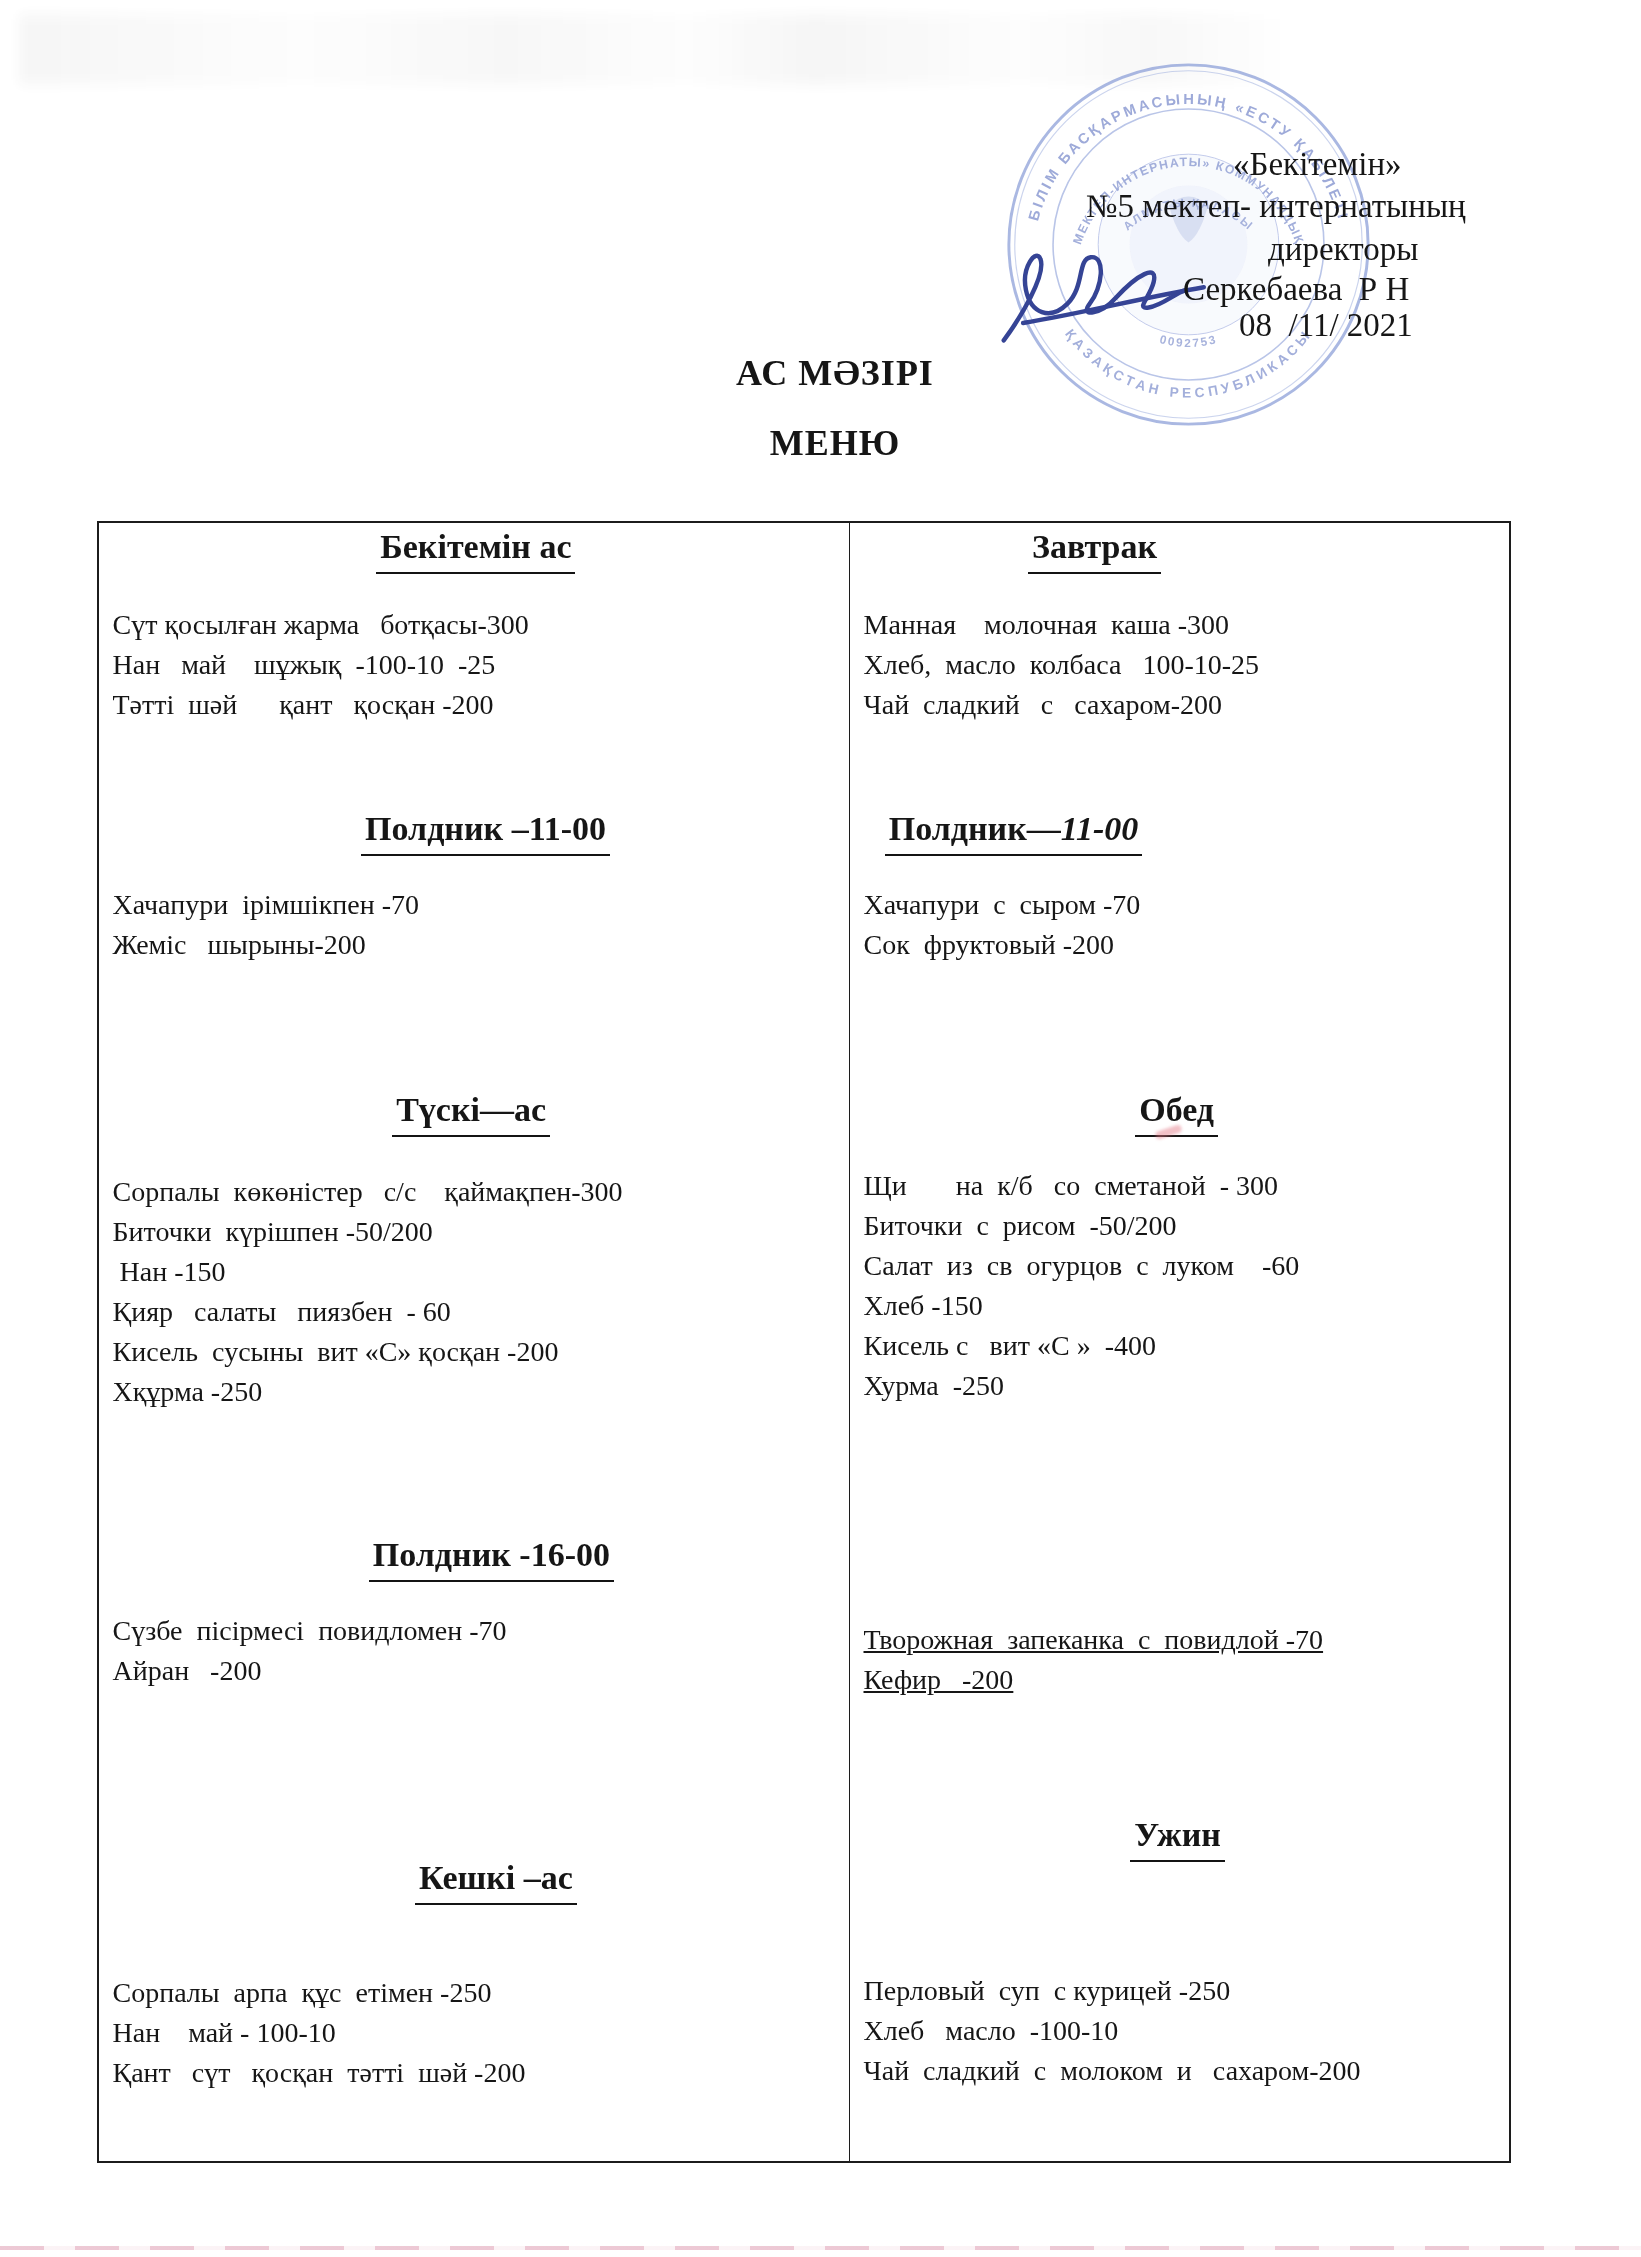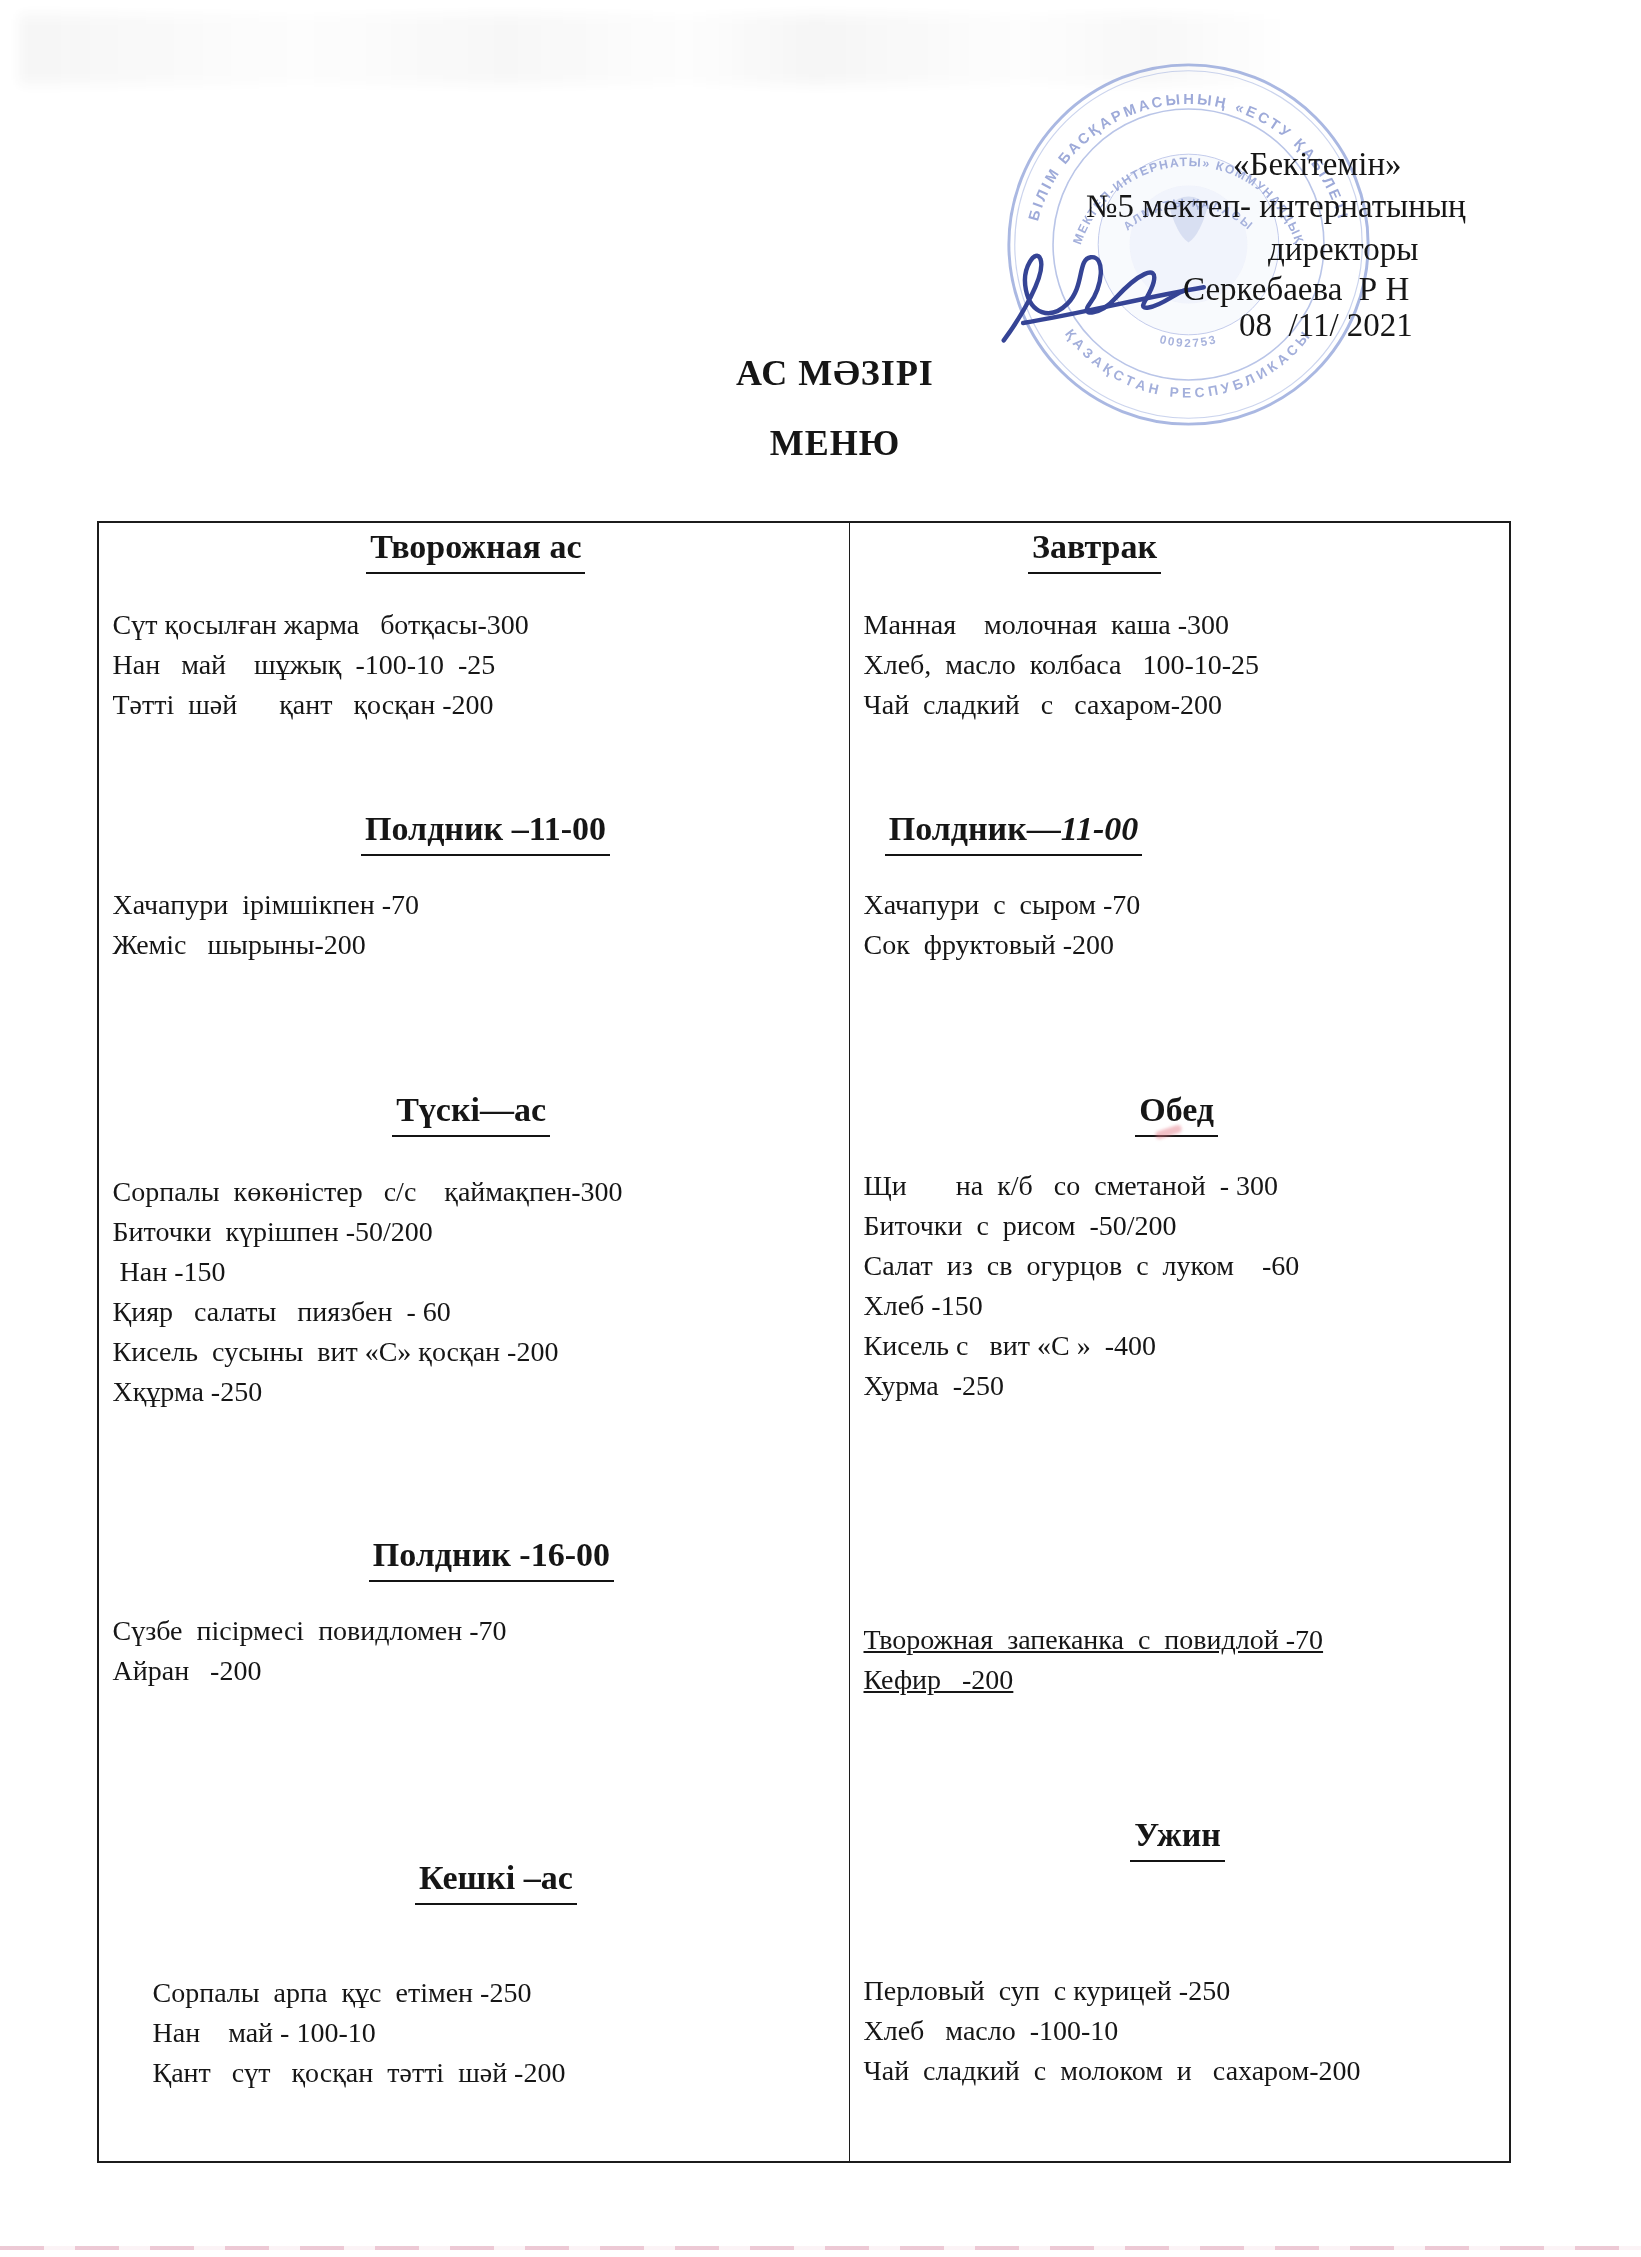--- a/index.html
+++ b/index.html
@@ -114,21 +114,21 @@
     <div class="ap-line ap3">директоры</div>
     <div class="ap-line ap4">Серкебаева  Р Н</div>
     <div class="ap-line ap5">08  /11/ 2021</div>
   </div>
 
   <div class="title title-kk">АС МӘЗІРІ</div>
   <div class="title title-ru">МЕНЮ</div>
 
   <div class="menu-table">
     <div class="cell cell-left" id="col-left">
-        <div class="sec-heading" style="top: 1.9px;"><span class="hu" style="left: 1.9px;"><span>Творожная ас</span></span></div>
+        <div class="sec-heading" style="top: 1.9px;"><span class="hu" style="left: 1.9px;"><span>Бекітемін ас</span></span></div>
         <div class="sec-items" style="top: 82px;">
           <div class="item-line">Сүт қосылған жарма   ботқасы-300</div>
           <div class="item-line">Нан   май    шұжық  -100-10  -25</div>
           <div class="item-line">Тәтті  шәй      қант   қосқан -200</div>
         </div>
         <div class="sec-heading" style="top: 284px;"><span class="hu" style="left: 11.6px;"><span>Полдник –11-00</span></span></div>
         <div class="sec-items" style="top: 362px;">
           <div class="item-line">Хачапури  ірімшікпен -70</div>
           <div class="item-line">Жеміс   шырыны-200</div>
         </div>
@@ -140,21 +140,21 @@
           <div class="item-line">Қияр   салаты   пиязбен  - 60</div>
           <div class="item-line">Кисель  сусыны  вит «С» қосқан -200</div>
           <div class="item-line">Хқұрма -250</div>
         </div>
         <div class="sec-heading" style="top: 1010px;"><span class="hu" style="left: 17.4px;"><span>Полдник -16-00</span></span></div>
         <div class="sec-items" style="top: 1088px;">
           <div class="item-line">Сүзбе  пісірмесі  повидломен -70</div>
           <div class="item-line">Айран   -200</div>
         </div>
         <div class="sec-heading" style="top: 1333px;"><span class="hu" style="left: 22px;"><span>Кешкі –ас</span></span></div>
-        <div class="sec-items" style="top: 1450px; padding-left: 40px;">
+        <div class="sec-items" style="top: 1450px;">
           <div class="item-line">Сорпалы  арпа  құс  етімен -250</div>
           <div class="item-line">Нан    май - 100-10</div>
           <div class="item-line">Қант   сүт   қосқан  тәтті  шәй -200</div>
         </div>
       </div>
     <div class="cell cell-right" id="col-right">
         <div class="sec-heading" style="top: 1.9px;"><span class="hu" style="left: -85px;"><span>Завтрак</span></span></div>
         <div class="sec-items" style="top: 82px;">
           <div class="item-line">Манная    молочная  каша -300</div>
           <div class="item-line">Хлеб,  масло  колбаса   100-10-25</div>

